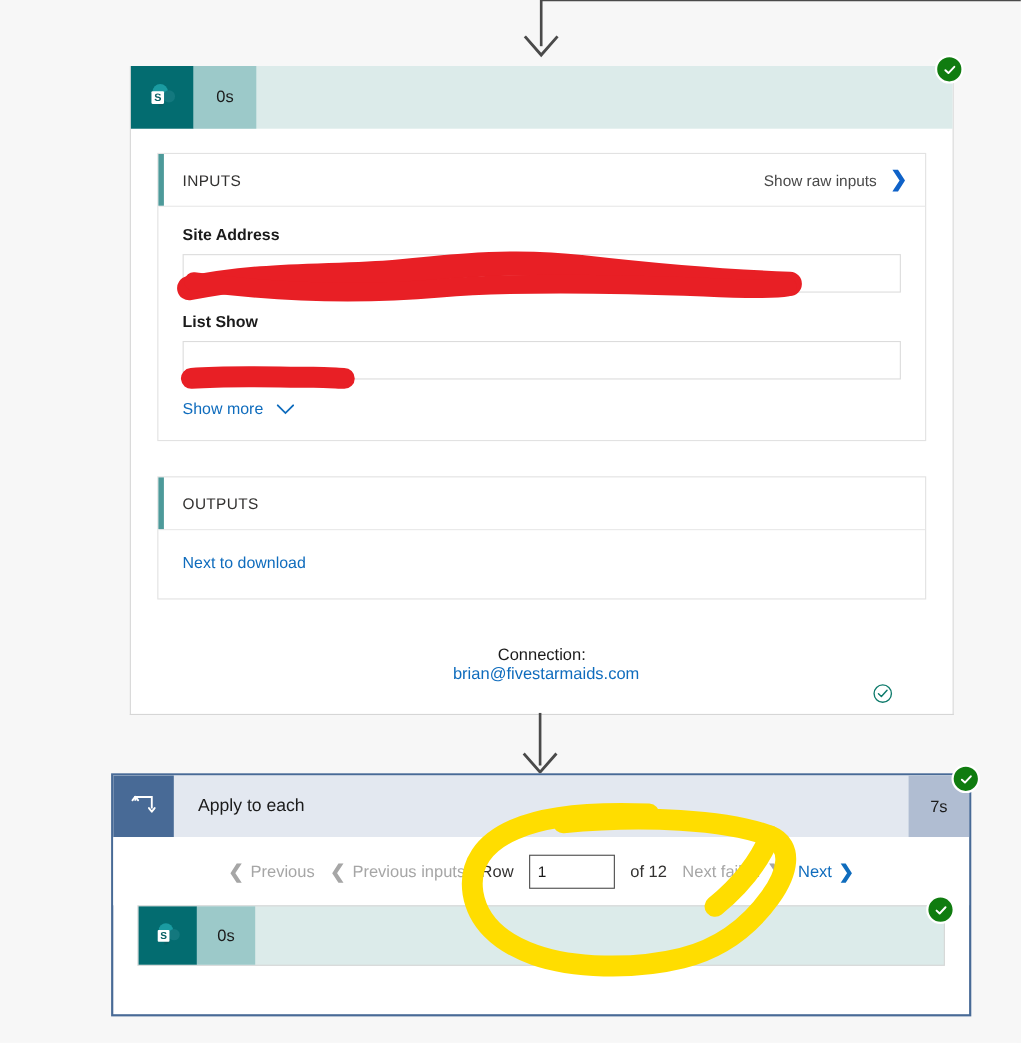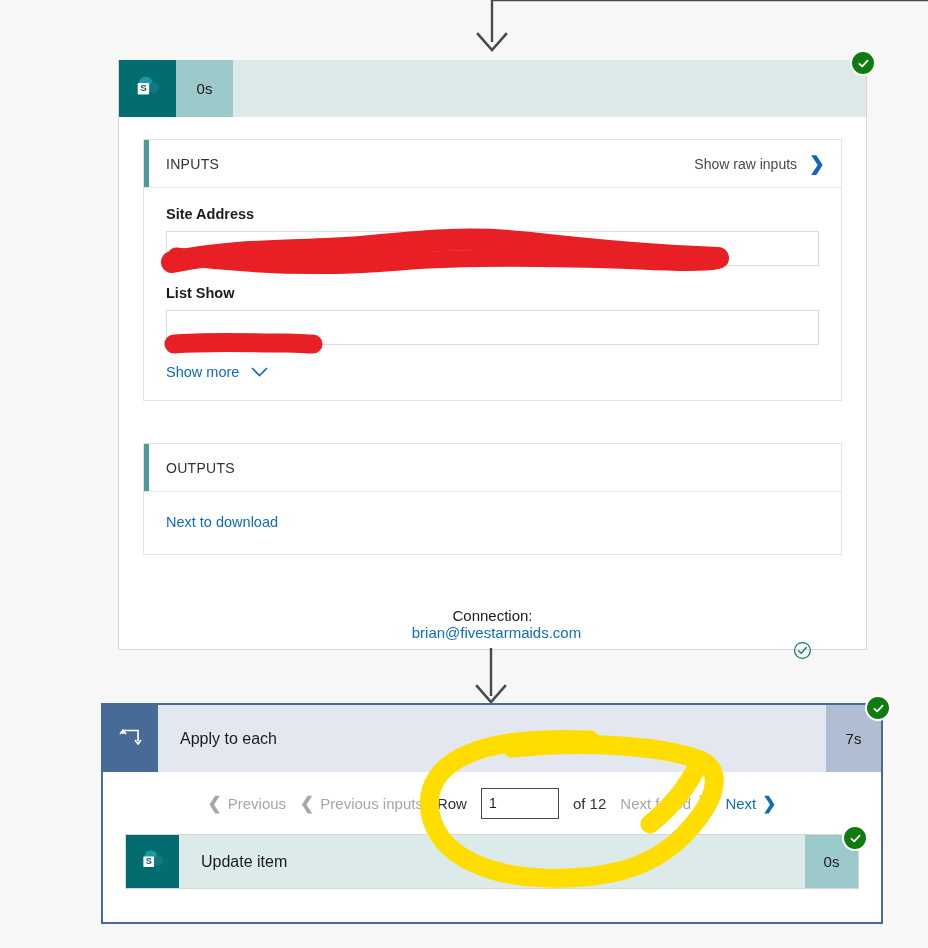--- a/index.html
+++ b/index.html
@@ -88,21 +88,21 @@
   }
 
   .card-body {
     padding: 22px 24px 0 24px;
   }
 
   
   .io-panel {
     border: 1px solid #e2e2e2;
     background: #ffffff;
-    margin-bottom: 42px;
+    margin-bottom: 32px;
   }
   .io-panel-head {
     display: flex;
     align-items: center;
     height: 47px;
     border-bottom: 1px solid #e8e8e8;
     position: relative;
   }
   .io-accent {
     position: absolute;
@@ -199,21 +199,21 @@
     left: 101px;
     top: 703px;
     width: 782px;
     height: 221px;
     border: 2px solid #486a96;
     background: #ffffff;
   }
   .scope-header {
     display: flex;
     align-items: stretch;
-    height: 67px;
+    height: 56px;
     background: #e3e8f0;
     position: relative;
   }
   .scope-icon {
     width: 55px;
     min-width: 55px;
     background: #486a96;
     display: flex;
     align-items: center;
     justify-content: center;
@@ -461,21 +461,20 @@
     <div class="nested-action">
       <div class="nested-icon">
         <svg width="28" height="28" viewBox="0 0 32 32">
           <circle cx="13.5" cy="10" r="7.4" fill="#1a9ba1"></circle>
           <circle cx="22" cy="14.5" r="5.9" fill="#13787e"></circle>
           <path d="M 17.6 19.5 a 5.6 5.6 0 0 1 -5.6 5.6 l 0 -5.6 z" fill="#0b6165"></path>
           <rect x="5" y="9.6" width="12.2" height="12.2" rx="1" fill="#ffffff"></rect>
           <text x="11.1" y="18.6" font-family="Liberation Sans, sans-serif" font-size="10.5" font-weight="bold" fill="#0b6165" text-anchor="middle">S</text>
         </svg>
       </div>
-      <div class="nested-title">Update item</div>
       <div class="nested-duration">0s</div>
       <div class="status-check">
         <svg width="13" height="13" viewBox="0 0 16 16">
           <path d="M 3 8.4 L 6.4 11.6 L 13 4.6" stroke="#ffffff" stroke-width="2.2" fill="none" stroke-linecap="round" stroke-linejoin="round"></path>
         </svg>
       </div>
     </div>
   </div>
 
 </div>

